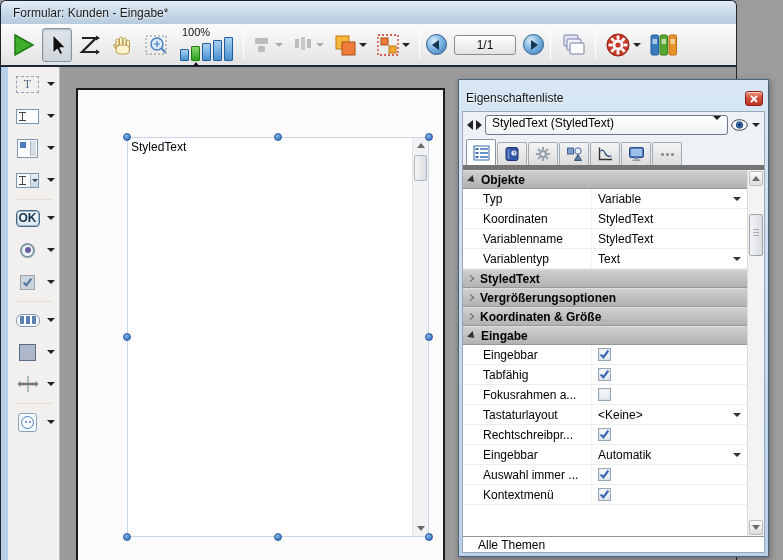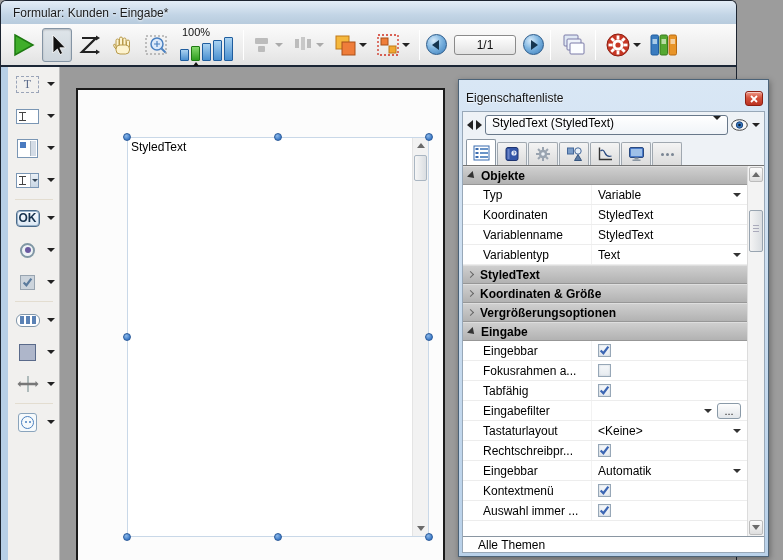--- a/index.html
+++ b/index.html
@@ -98,21 +98,21 @@
     display:flex; align-items:flex-start; padding:0 6px; color:#000; }
   .obj-combo .dd-tri { margin-left:auto; }
   .eye-wrap { display:flex; align-items:center; gap:2px; }
 
   .tabs-row { height:27px; display:flex; align-items:flex-end; padding-left:3px; gap:1px; flex:0 0 auto; }
   .ptab { width:30px; height:23px; border:1px solid #a0a8b0; border-bottom:none; border-radius:2px 2px 0 0;
     background:linear-gradient(#f4f4f4,#dcdcdc); display:flex; align-items:center; justify-content:center; }
   .ptab.selected { height:26px; background:#fff; border-color:#8a96a2; position:relative; z-index:2; }
   .dots3 { display:flex; gap:2px; } .dots3 i { width:3px; height:3px; border-radius:50%; background:#7a8694; }
 
-  .pgrid { flex:1; background:#fff; border-top:1px solid #737373; position:relative; overflow:hidden; min-height:0; }
+  .pgrid { flex:1; background:#fff; border-top:5px solid #737373; position:relative; overflow:hidden; min-height:0; }
   .pgrid-rows { position:absolute; left:0; right:17px; top:0; bottom:0; display:flex; flex-direction:column; }
   .psection { height:19px; flex:0 0 auto; background:linear-gradient(#cfcfcf,#b2b2b2); border-top:1px solid #dedede; border-bottom:1px solid #979797;
     display:flex; align-items:center; gap:5px; padding-left:5px; font-weight:bold; color:#000; }
   .exp-open { width:0; height:0; border-left:4px solid transparent; border-right:4px solid transparent; border-top:6px solid #333; transform:rotate(-45deg); }
   .exp-closed { width:5px; height:5px; border-top:1px solid #666; border-right:1px solid #666; transform:rotate(45deg); margin-right:2px; }
   .prow { height:20px; flex:0 0 auto; display:flex; border-bottom:1px solid #ededed; background:#fff; }
   .plabel { width:128px; padding-left:20px; display:flex; align-items:center; color:#000; flex:0 0 auto; }
   .pvalue { flex:1; border-left:1px solid #f2f2f2; display:flex; align-items:center; padding:0 6px 0 6px; color:#000; min-width:0; }
   .pvalue .dd-tri { margin-left:auto; border-top-color:#333; }
   .ellipsis-btn { margin-left:5px; width:24px; height:16px; border:1px solid #8a9aa8; border-radius:3px;
@@ -516,63 +516,55 @@
             <span>Text</span>
             <span class="dd-tri"></span>
           </div>
         </div>
         <div class="psection">
           <span class="exp-closed"></span>
           <span>StyledText</span>
         </div>
         <div class="psection">
           <span class="exp-closed"></span>
-          <span>Koordinaten &amp; Größe</span>
+          <span>Vergrößerungsoptionen</span>
         </div>
         <div class="psection">
           <span class="exp-closed"></span>
-          <span>Vergrößerungsoptionen</span>
+          <span>Koordinaten &amp; Größe</span>
         </div>
         <div class="psection">
           <span class="exp-open"></span>
           <span>Eingabe</span>
         </div>
         <div class="prow" data-checked="true">
           <div class="plabel">Eingebbar</div>
           <div class="pvalue">
               <span class="checkbox">
                 <svg class="check" width="11" height="11" viewBox="0 0 10 10">
                   <polyline points="1.5,5 4,7.5 8.5,1.5" fill="none" stroke="#3c66b4" stroke-width="2"></polyline>
                 </svg>
               </span>
             </div>
         </div>
-        <div class="prow" data-checked="false">
-          <div class="plabel">Fokusrahmen a...</div>
-          <div class="pvalue">
-              <span class="checkbox"></span>
-            </div>
-        </div>
         <div class="prow" data-checked="true">
           <div class="plabel">Tabfähig</div>
           <div class="pvalue">
               <span class="checkbox">
                 <svg class="check" width="11" height="11" viewBox="0 0 10 10">
                   <polyline points="1.5,5 4,7.5 8.5,1.5" fill="none" stroke="#3c66b4" stroke-width="2"></polyline>
                 </svg>
               </span>
             </div>
         </div>
-        <div class="prow">
-          <div class="plabel">Eingabefilter</div>
-          <div class="pvalue">
-            <span></span>
-            <span class="dd-tri"></span>
-            <span class="ellipsis-btn">...</span>
-          </div>
+        <div class="prow" data-checked="false">
+          <div class="plabel">Fokusrahmen a...</div>
+          <div class="pvalue">
+              <span class="checkbox"></span>
+            </div>
         </div>
         <div class="prow">
           <div class="plabel">Tastaturlayout</div>
           <div class="pvalue">
             <span>&lt;Keine&gt;</span>
             <span class="dd-tri"></span>
           </div>
         </div>
         <div class="prow" data-checked="true">
           <div class="plabel">Rechtschreibpr...</div>
@@ -585,31 +577,31 @@
             </div>
         </div>
         <div class="prow">
           <div class="plabel">Eingebbar</div>
           <div class="pvalue">
             <span>Automatik</span>
             <span class="dd-tri"></span>
           </div>
         </div>
         <div class="prow" data-checked="true">
-          <div class="plabel">Kontextmenü</div>
+          <div class="plabel">Auswahl immer ...</div>
           <div class="pvalue">
               <span class="checkbox">
                 <svg class="check" width="11" height="11" viewBox="0 0 10 10">
                   <polyline points="1.5,5 4,7.5 8.5,1.5" fill="none" stroke="#3c66b4" stroke-width="2"></polyline>
                 </svg>
               </span>
             </div>
         </div>
         <div class="prow" data-checked="true">
-          <div class="plabel">Auswahl immer ...</div>
+          <div class="plabel">Kontextmenü</div>
           <div class="pvalue">
               <span class="checkbox">
                 <svg class="check" width="11" height="11" viewBox="0 0 10 10">
                   <polyline points="1.5,5 4,7.5 8.5,1.5" fill="none" stroke="#3c66b4" stroke-width="2"></polyline>
                 </svg>
               </span>
             </div>
         </div>
       </div>
       <div class="pscroll">

